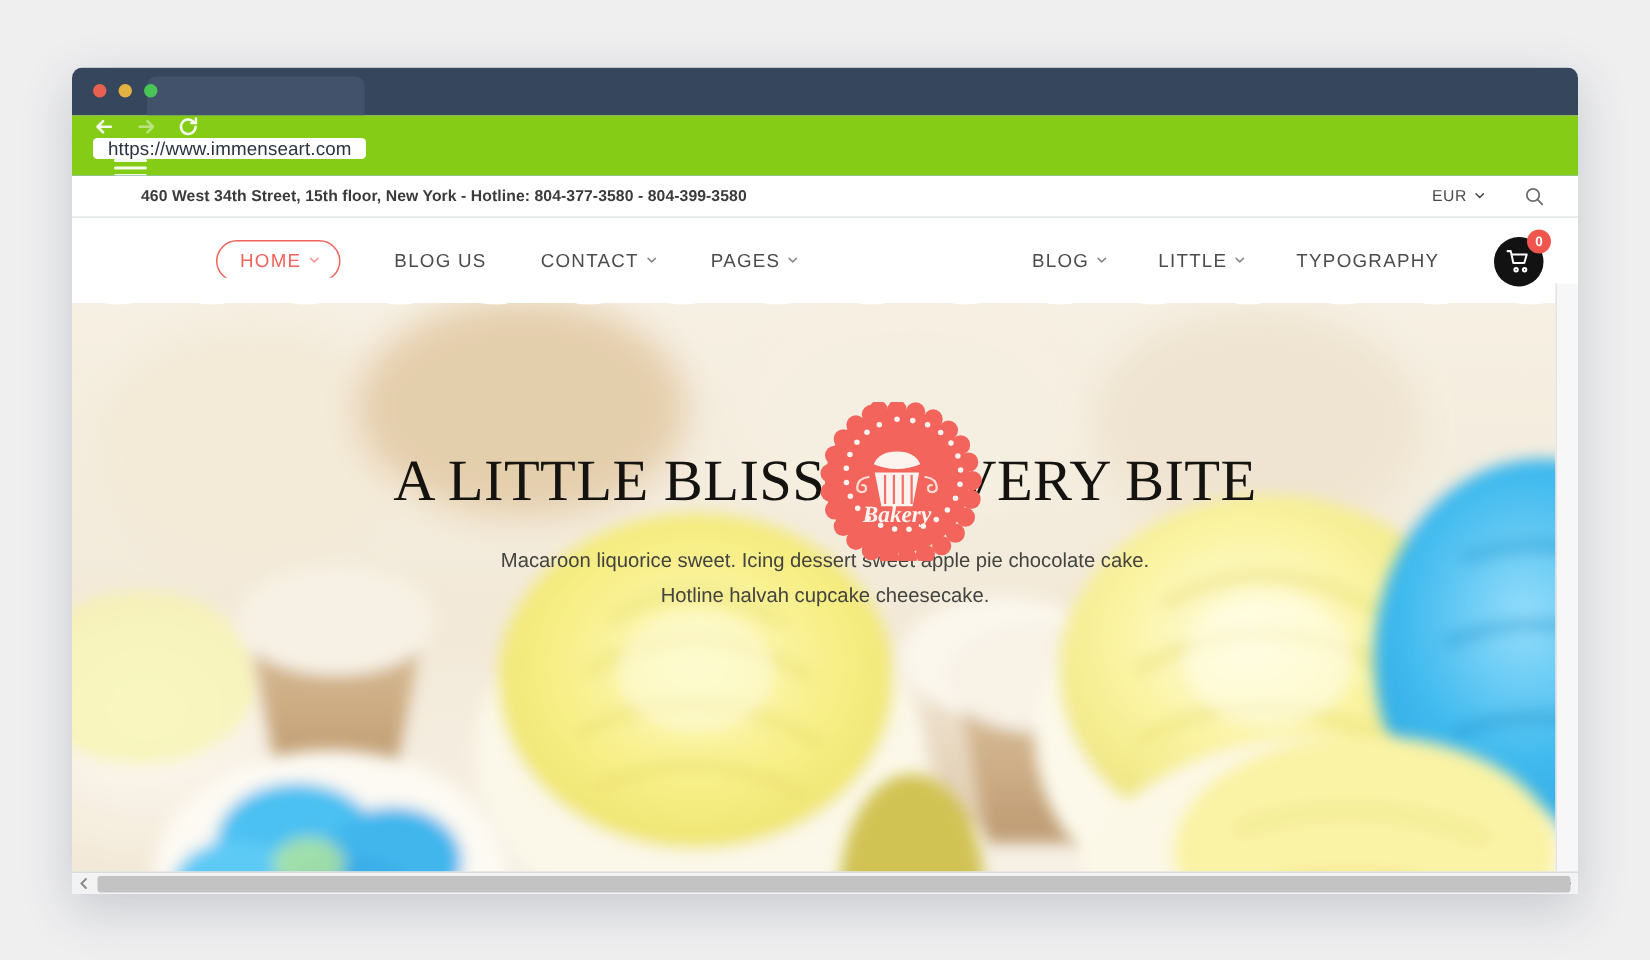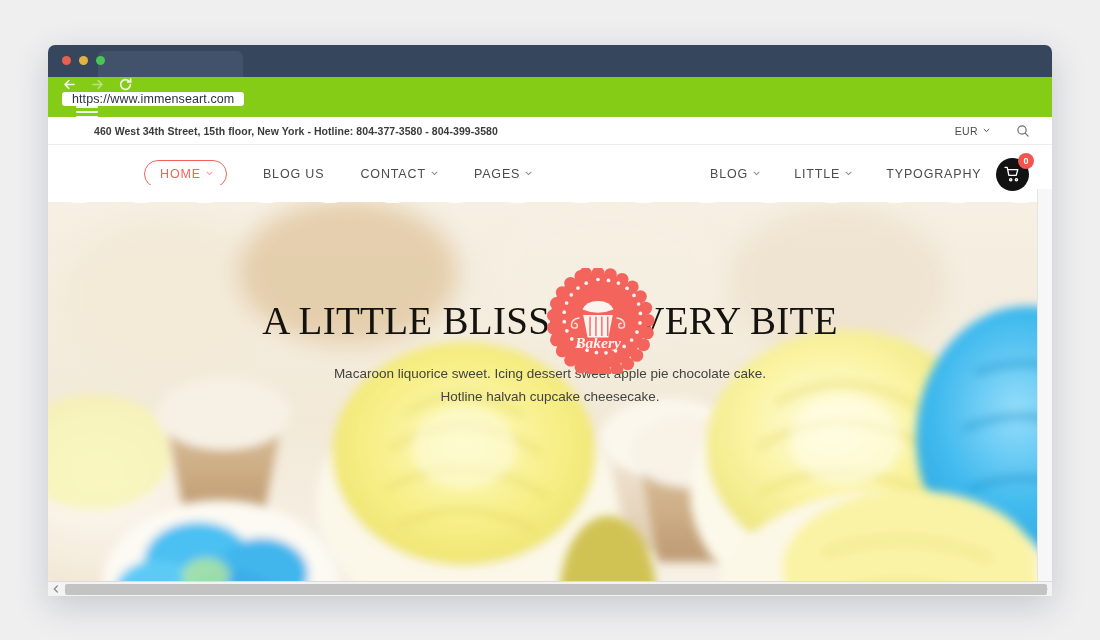--- a/index.html
+++ b/index.html
@@ -72,21 +72,21 @@
   }
   .cur { display:flex; align-items:center; gap:5px; font-size:10.5px; color:#4a4a4a; letter-spacing:.4px; }
   .chev { width:7px; height:7px; display:inline-block; }
   .search-ic { width:14px; height:14px; color:#6d6d6d; display:block; }
 
   
   .nav {
     position:relative; height:57px; background:#fff; z-index:6;
   }
   .nav-left  { position:absolute; left:96px;  top:0; height:57px; display:flex; align-items:center; gap:36px; }
-  .nav-right { position:absolute; left:662px; top:0; height:57px; display:flex; align-items:center; gap:34px; }
+  .nav-right { position:absolute; left:640px; top:0; height:57px; display:flex; align-items:center; gap:34px; }
   .nav-item {
     display:flex; align-items:center; gap:5px;
     font-size:12.5px; color:#4c4c4c; letter-spacing:.85px; white-space:nowrap;
   }
   .nav-item.active {
     color:#f0645c; border:1.6px solid #f0645c;
     border-radius:16px; padding:6px 13px 6px 15px;align-items:center;
   }
   .nav-item .chev { opacity:.65; }
 

